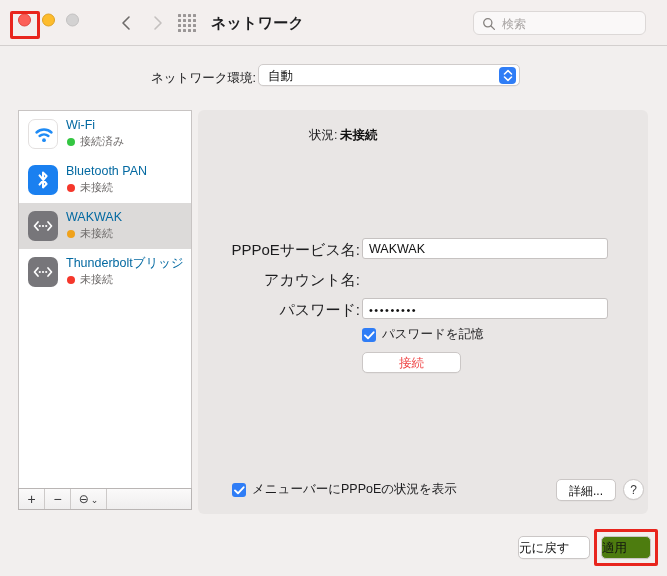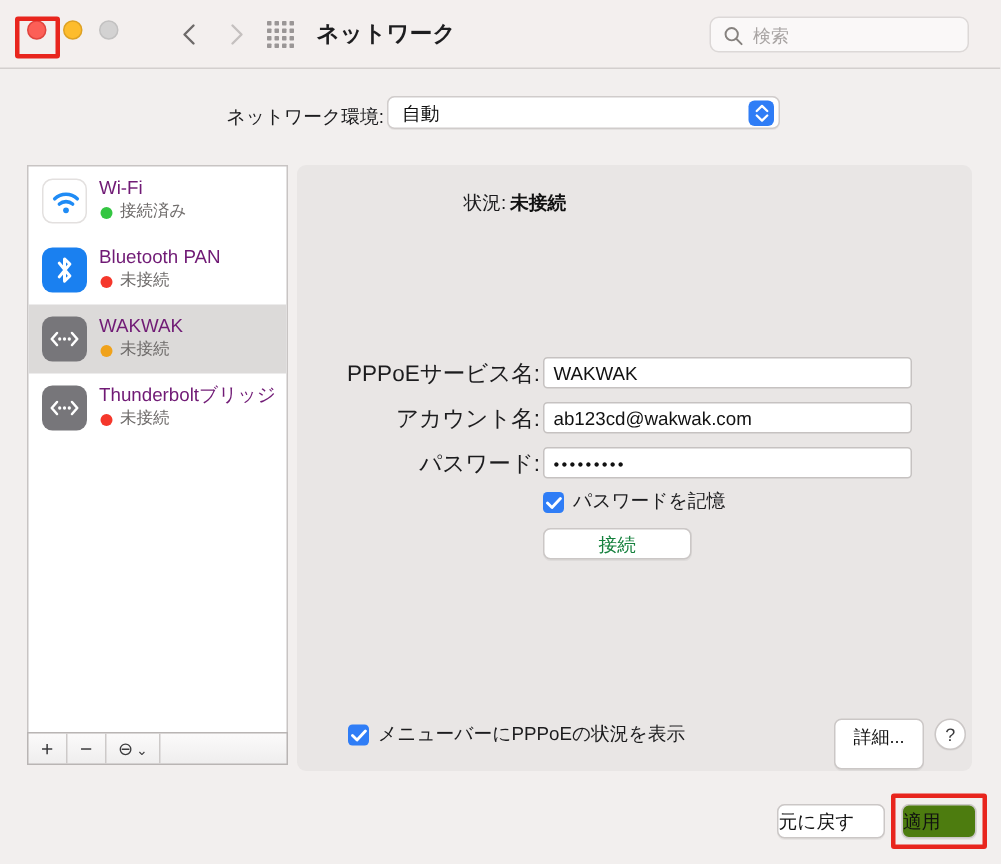--- a/index.html
+++ b/index.html
@@ -172,21 +172,21 @@
     border-radius: 7px;
   }
   .svc-icon.wifi  { background: #ffffff; border: 1px solid #e3e0df; }
   .svc-icon.bt    { background: #1a80f0; }
   .svc-icon.ppp   { background: #77767a; }
   .svc-icon svg { position: absolute; left: 0; top: 0; }
   .svc-name {
     position: absolute;
     left: 47px; top: 6px;
     font-size: 12.5px;
-    color: #701a75;
+    color: #0369a1;
     line-height: 17px;
     white-space: nowrap;
   }
   .svc-status-dot {
     position: absolute;
     left: 48px; top: 27px;
     width: 8px; height: 8px;
     border-radius: 50%;
   }
   .svc-status {
@@ -294,21 +294,21 @@
     background: #ffffff;
     border: 1px solid #cbc7c6;
     border-radius: 5px;
     box-shadow: 0 0.5px 0.5px rgba(0,0,0,0.05);
   }
   #connect-label {
     position: absolute;
     left: 0; right: 0; top: 2px;
     text-align: center;
     font-size: 12.5px;
-    color: #15803d;
+    color: #ef4444;
     line-height: 16px;
   }
 
   .checkbox {
     position: absolute;
     left: 0; top: 0;
     width: 14px; height: 14px;
     background: #2f7df6;
     border-radius: 3px;
   }
@@ -324,21 +324,21 @@
 
   #menubar-row {
     position: absolute;
     left: 34px; top: 373px;
     height: 18px;
   }
 
   #advanced-button {
     position: absolute;
     left: 358px; top: 369px;
-    width: 60px; height: 34px;
+    width: 60px; height: 22px;
     background: #ffffff;
     border: 1px solid #cbc7c6;
     border-radius: 5px;
     box-shadow: 0 0.5px 0.5px rgba(0,0,0,0.05);
   }
   #advanced-label {
     position: absolute;
     left: 0; right: 0; top: 3px;
     text-align: center;
     font-size: 12px;
@@ -548,23 +548,20 @@
 
     <div class="field-row" id="row-service">
       <div class="field-label">PPPoEサービス名:</div>
       <div class="field-input">
         <span>WAKWAK</span>
       </div>
     </div>
 
     <div class="field-row" id="row-account">
       <div class="field-label">アカウント名:</div>
-      <div class="field-input">
-        <span>ab123cd@wakwak.com</span>
-      </div>
     </div>
 
     <div class="field-row" id="row-password">
       <div class="field-label">パスワード:</div>
       <div class="field-input">
         <span class="dots">•••••••••</span>
       </div>
     </div>
 
     <div id="remember-row">

